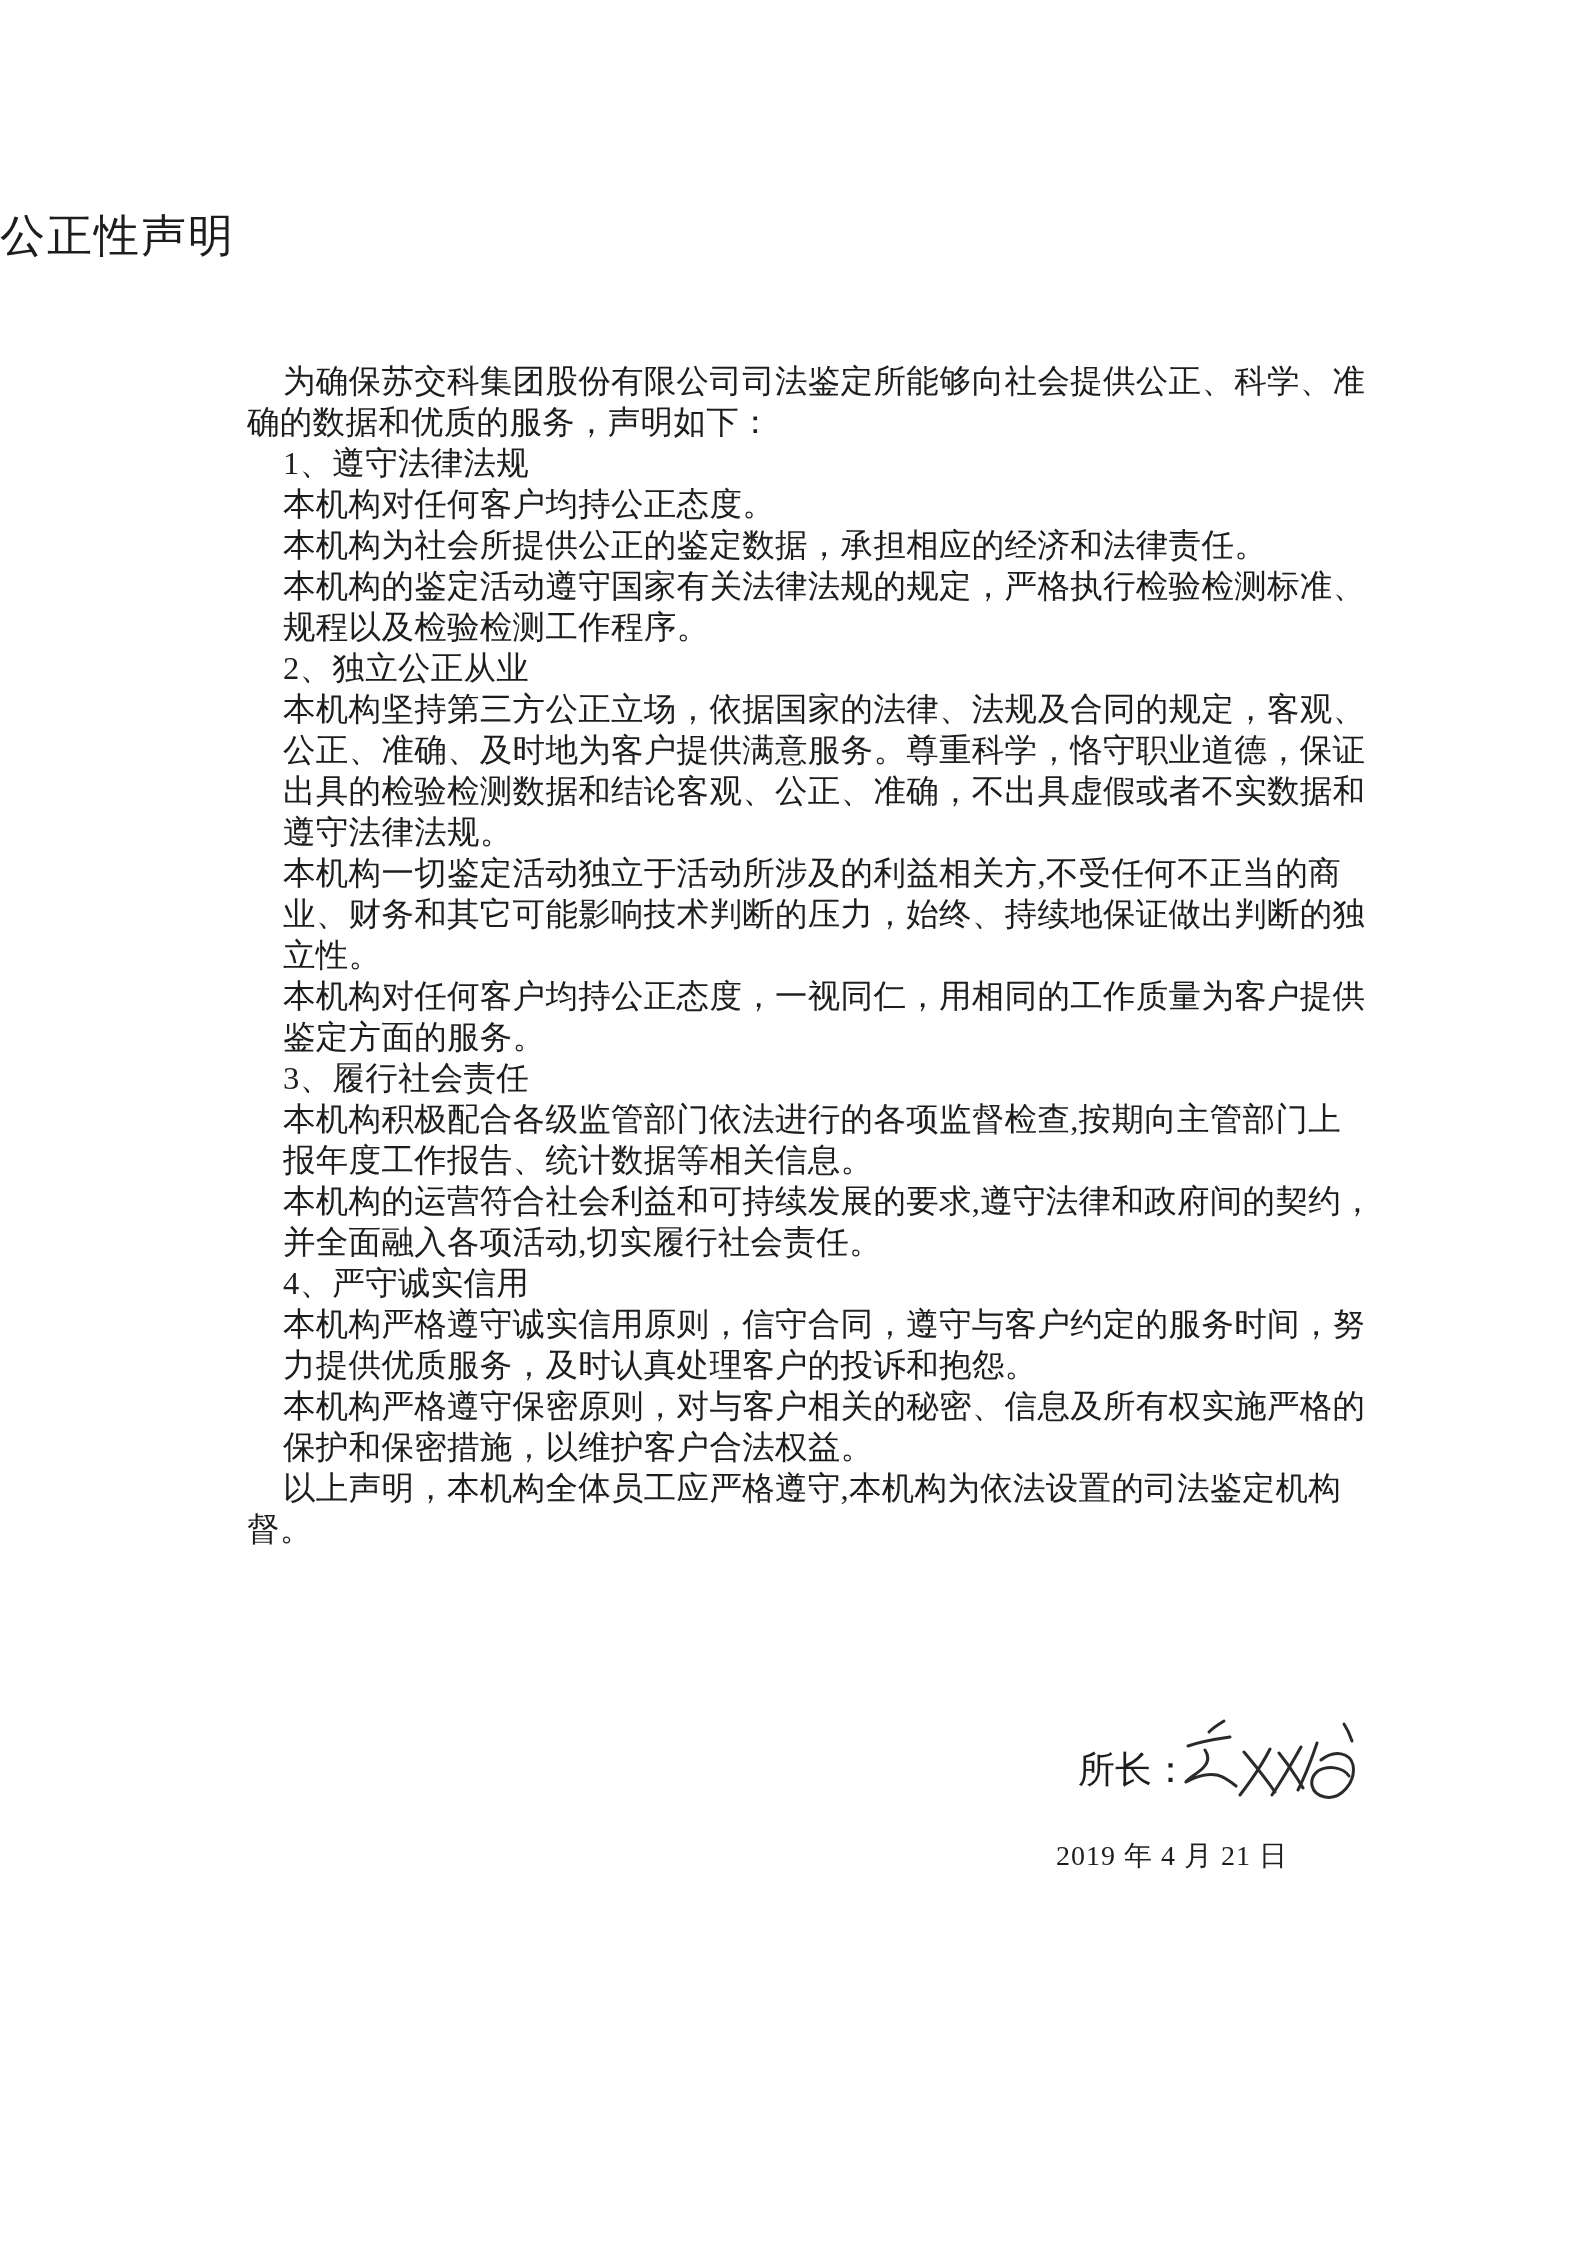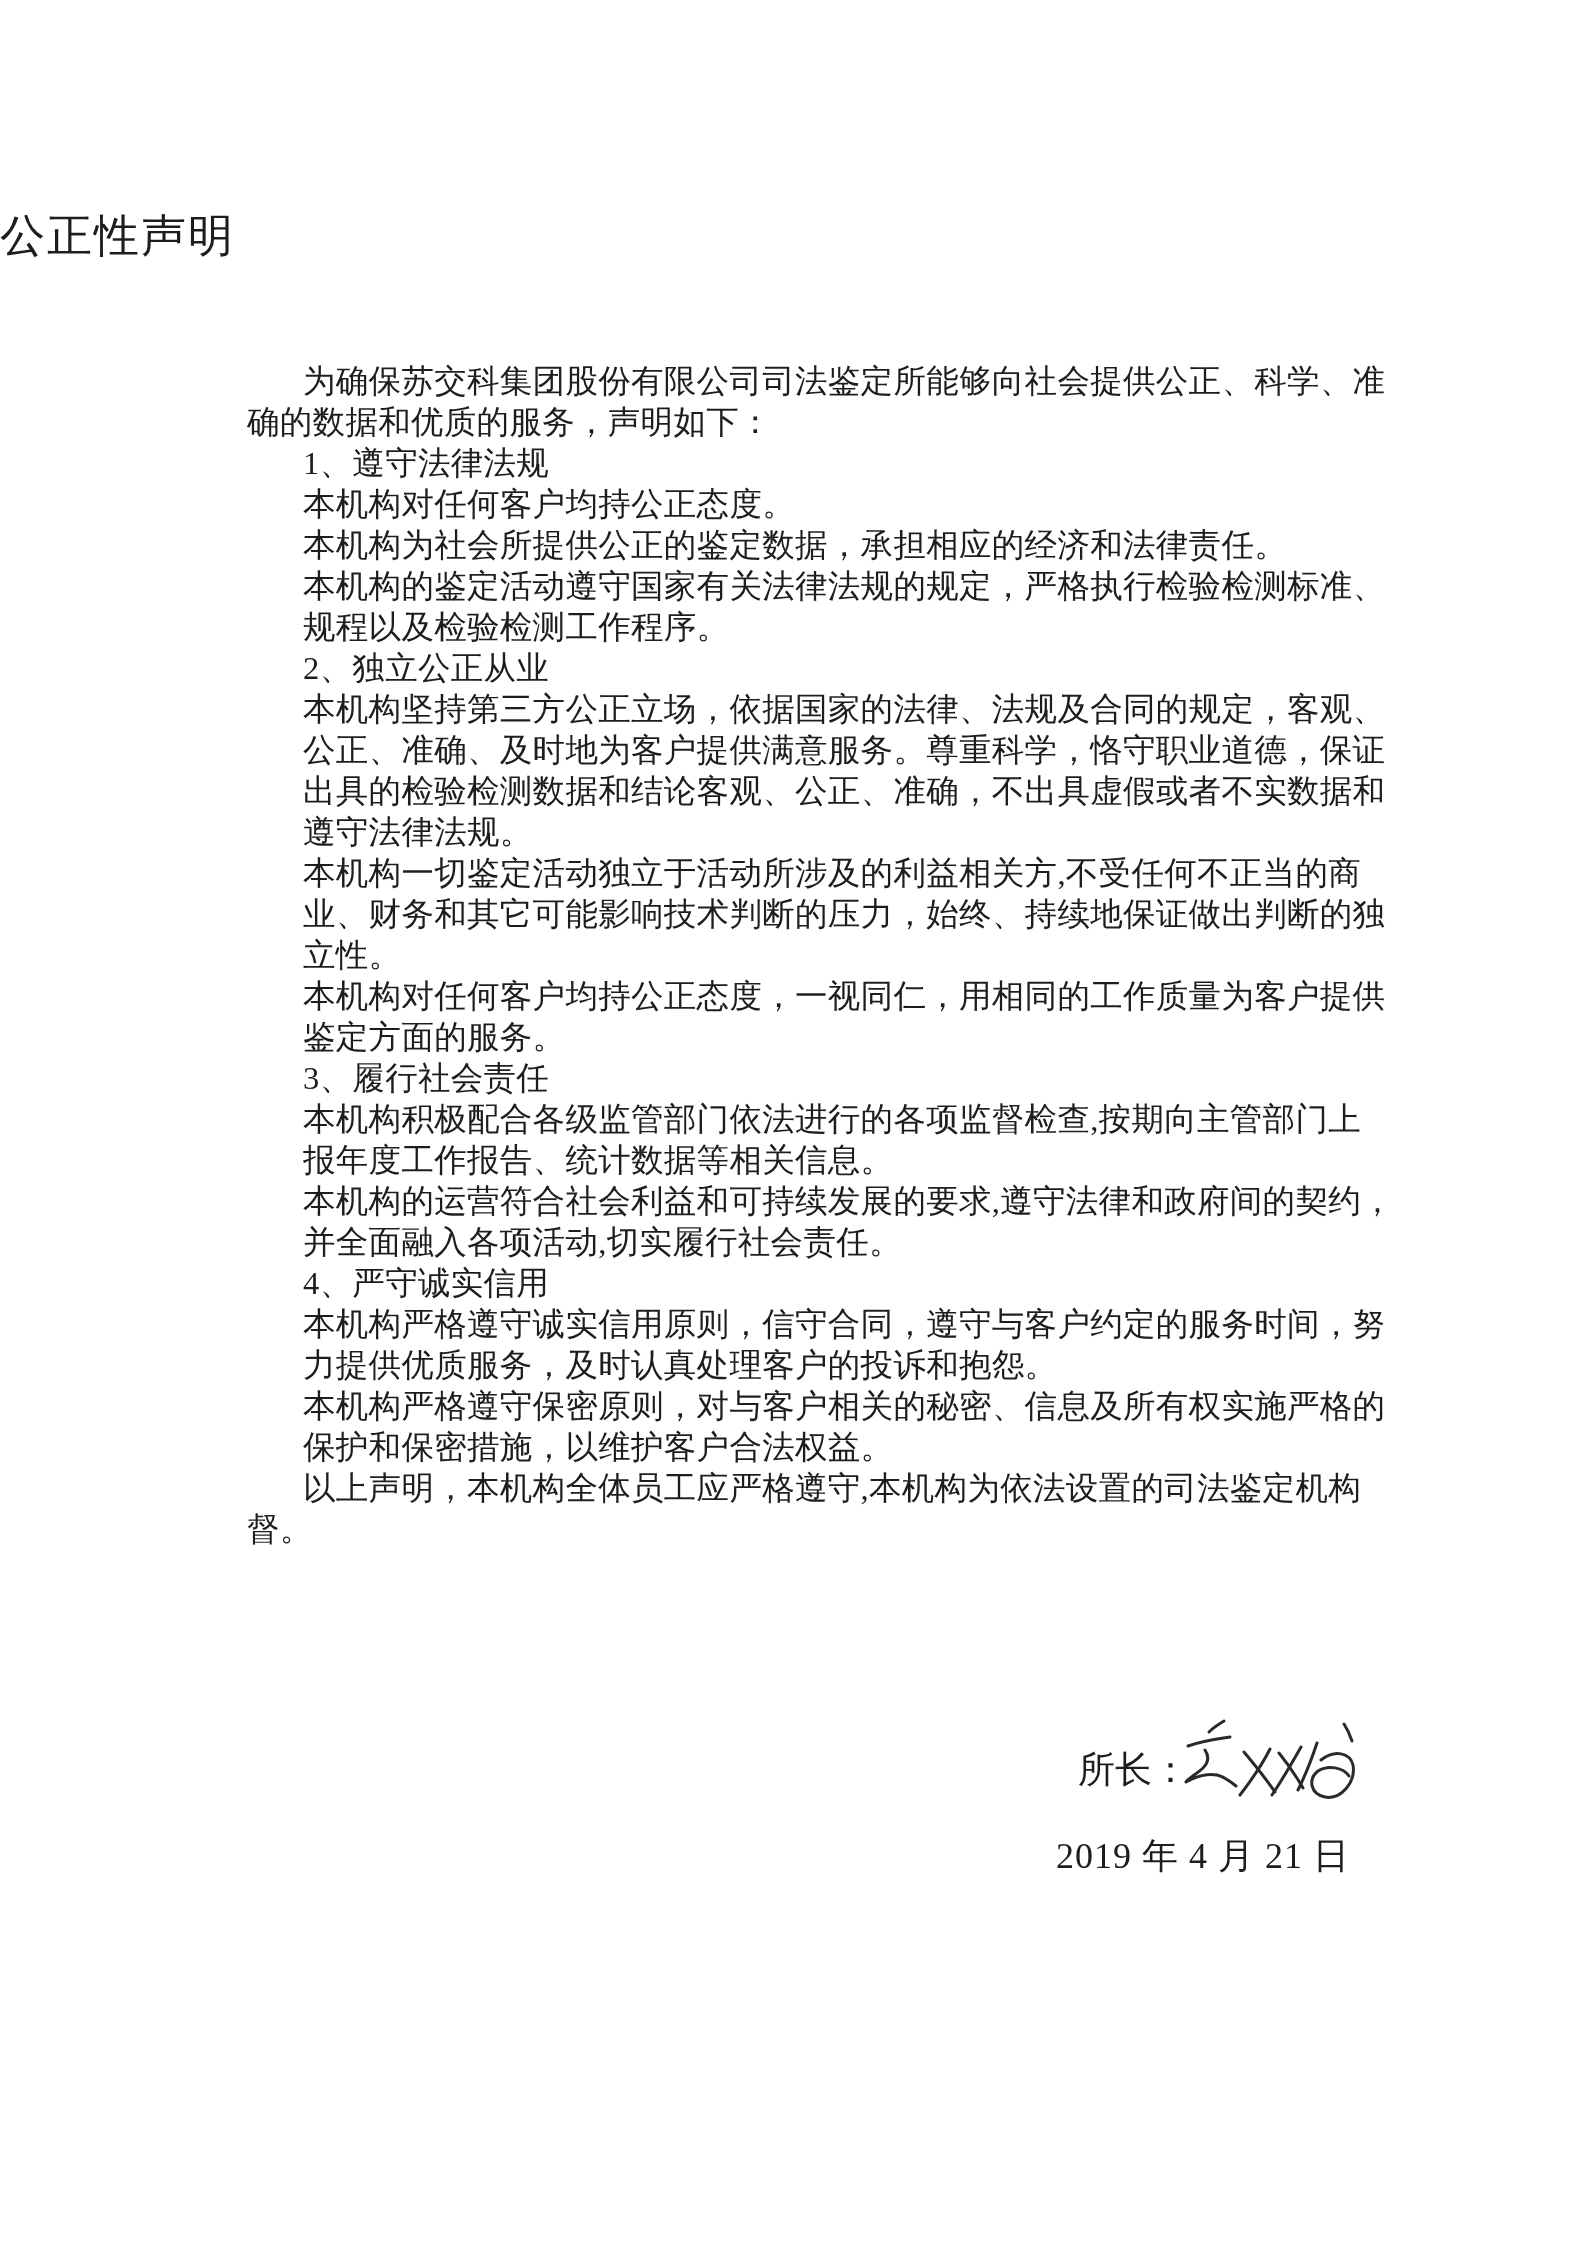--- a/index.html
+++ b/index.html
@@ -34,41 +34,41 @@
     width: 1160px;
   }
   .doc-body .line {
     height: 41px;
     line-height: 41px;
     font-size: 32.5px;
     white-space: nowrap;
     letter-spacing: 0.3px;
   }
   .doc-body .line.indent-0 { margin-left: 12px; }
-  .doc-body .line.indent-1 { margin-left: 68px; }
+  .doc-body .line.indent-1 { margin-left: 48px; }
   .signature-row {
     position: absolute;
     top: 1748px;
     left: 1078px;
     font-size: 37px;
     line-height: 44px;
     white-space: nowrap;
   }
   .signature-svg {
     position: absolute;
     top: 1708px;
     left: 1178px;
     width: 185px;
     height: 122px;
   }
   .date-line {
     position: absolute;
     top: 1834px;
     left: 1056px;
-    font-size: 36px;
+    font-size: 28px;
     line-height: 44px;
     white-space: nowrap;
     letter-spacing: 1px;
   }
 </style>
 </head>
 <body>
 
 <div class="page">
 

